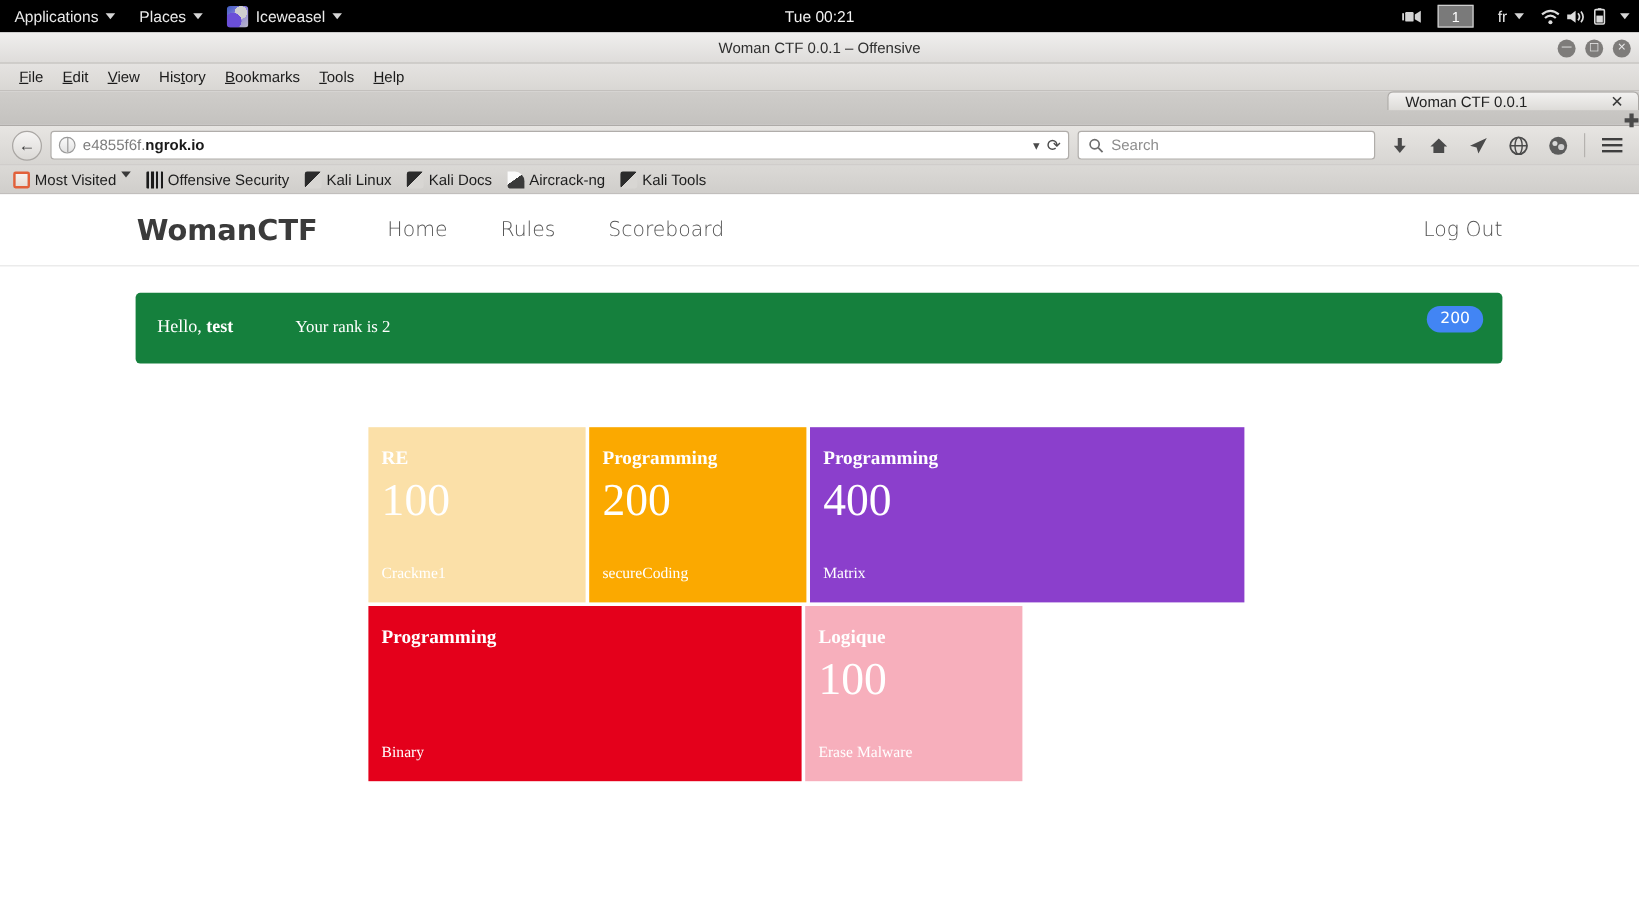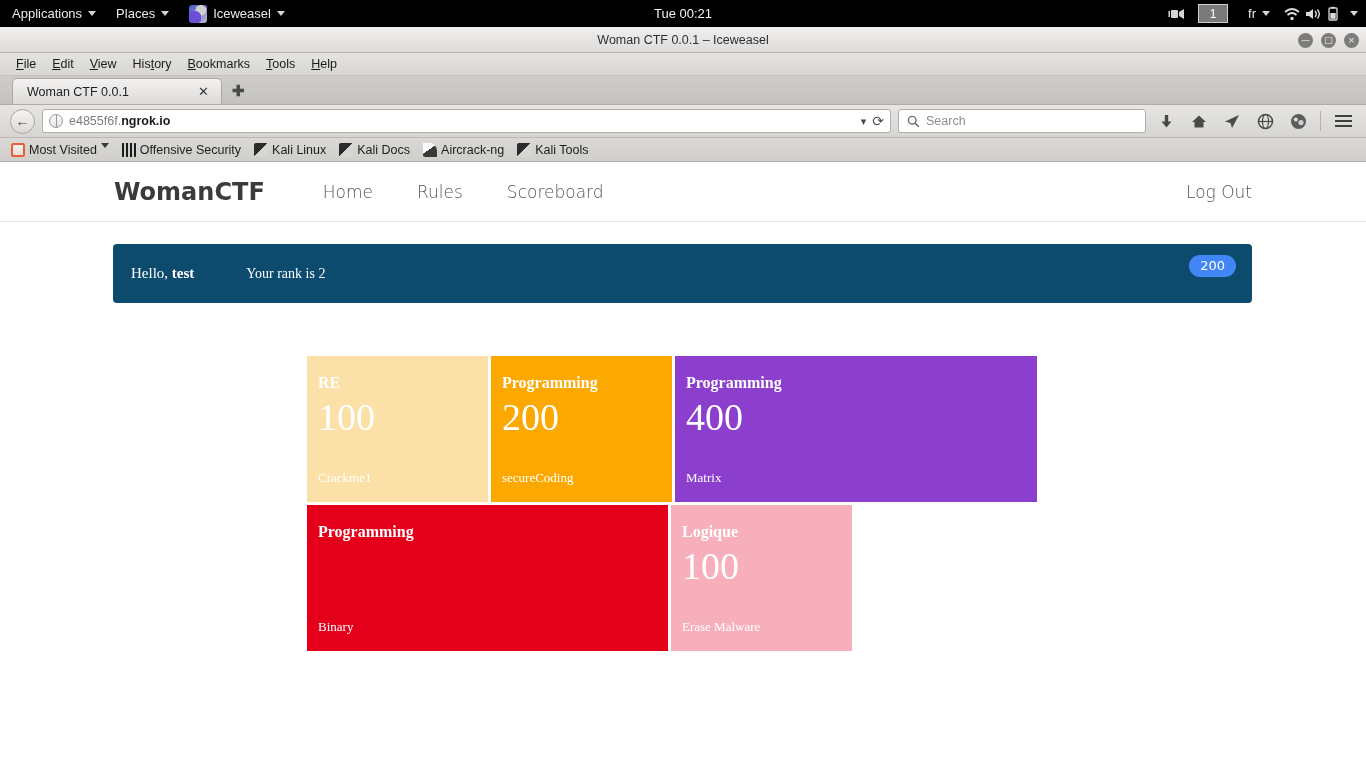--- a/index.html
+++ b/index.html
@@ -100,20 +100,21 @@
   #menubar .menu-entry { padding: 0 8px; }
   .mn { text-decoration: underline; }
 
   
   #tabstrip {
     height: 29px;
     background: linear-gradient(#cfcdca, #c4c2bf);
     display: flex; align-items: flex-end;
     padding-left: 12px;
     border-bottom: 1px solid #aeaba8;
+    flex-direction: column;
   }
   .browser-tab {
     height: 26px; width: 210px;
     background: linear-gradient(#f3f2f1, #dddbd8);
     border: 1px solid #aaa7a4; border-bottom: none;
     border-radius: 5px 5px 0 0;
     display: flex; align-items: center;
     padding: 0 8px 0 14px;
     font-size: 12.5px; color: #222;
     position: relative;
@@ -238,21 +239,21 @@
     font-size: 17px; color: #555;
     padding: 0 22px;
     font-family: "DejaVu Sans", sans-serif;
     font-weight: 300;
   }
   .nav-right { margin-left: auto; }
   .nav-right .nav-link { padding-right: 0; }
 
   .banner-wrap { padding: 22px 114px 0 113px; }
   .alert-banner {
-    background: #0c4a6e;
+    background: #15803d;
     border-radius: 4px;
     height: 59px;
     display: flex; align-items: center;
     padding: 0 18px;
     color: #ffffff;
     font-family: "Liberation Serif", serif;
     font-size: 15px;
     position: relative;
   }
   .alert-hello { margin-right: 52px; }
@@ -335,21 +336,21 @@
     <svg width="16" height="16" viewBox="0 0 16 16">
       <rect x="3" y="2" width="8" height="12" rx="1" stroke="#dcdcdc" stroke-width="1.3" fill="none"></rect>
       <rect x="5.5" y="0.8" width="3" height="1.4" fill="#dcdcdc"></rect>
       <rect x="4.3" y="7" width="5.4" height="5.8" fill="#dcdcdc"></rect>
     </svg>
     <span class="caret-down" style="margin-left:6px"></span>
   </div>
 </div>
 
 <div id="titlebar">
-  <span>Woman CTF 0.0.1 – Iceweasel</span>
+  <span>Woman CTF 0.0.1 – Offensive</span>
   <div class="win-buttons">
     <div class="win-btn">—</div>
     <div class="win-btn">□</div>
     <div class="win-btn">×</div>
   </div>
 </div>
 
 <div id="menubar">
   <div class="menu-entry"><span class="mn">F</span>ile</div>
   <div class="menu-entry"><span class="mn">E</span>dit</div>

